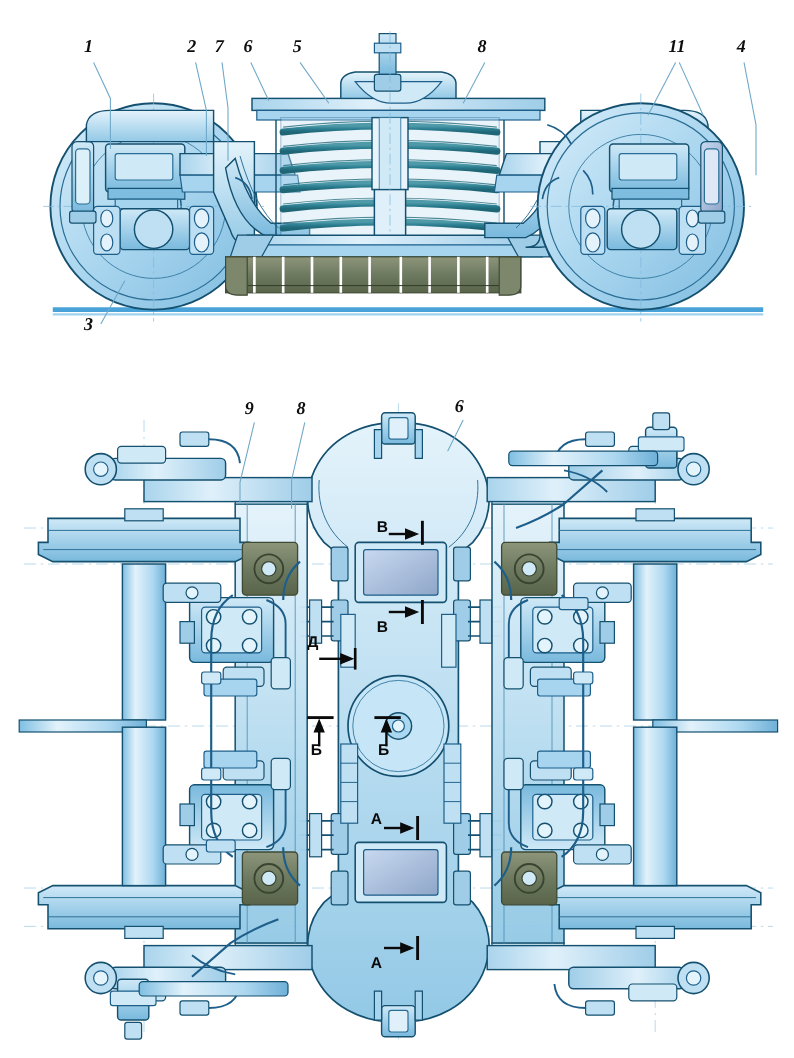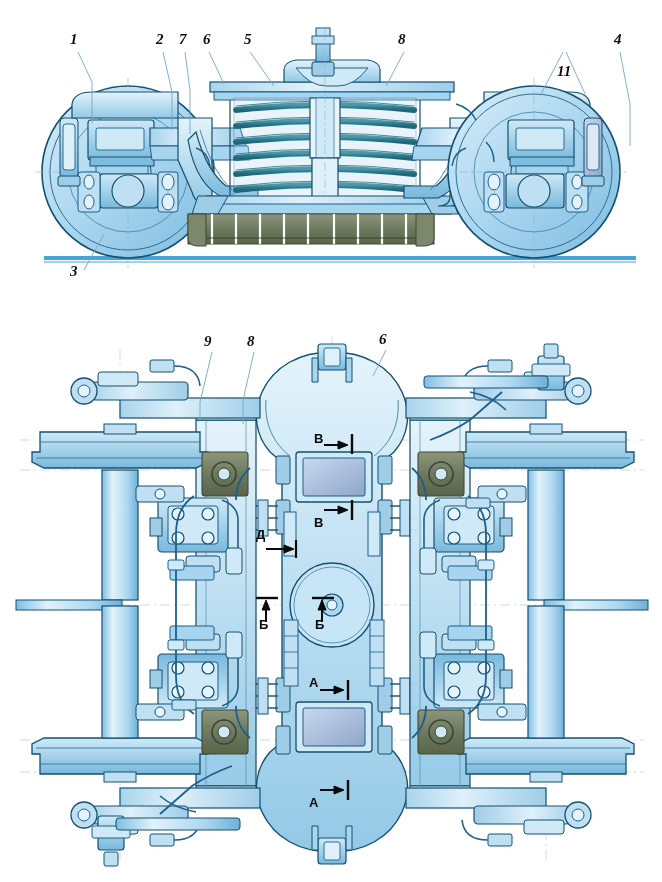--- a/index.html
+++ b/index.html
@@ -615,21 +615,21 @@
     </g>
   </g>
 </svg>
 
 <span class="callout" style="left:70px; top:32px;">1</span>
 <span class="callout" style="left:156px;top:32px;">2</span>
 <span class="callout" style="left:179px;top:32px;">7</span>
 <span class="callout" style="left:203px;top:32px;">6</span>
 <span class="callout" style="left:244px;top:32px;">5</span>
 <span class="callout" style="left:398px;top:32px;">8</span>
-<span class="callout" style="left:557px;top:32px;margin-top:32px;">11</span>
+<span class="callout" style="left:557px;top:32px;">11</span>
 <span class="callout" style="left:614px;top:32px;">4</span>
 <span class="callout" style="left:70px; top:264px;">3</span>
 
 <span class="callout" style="left:204px;top:334px;">9</span>
 <span class="callout" style="left:247px;top:334px;">8</span>
 <span class="callout" style="left:379px;top:332px;">6</span>
 
 <span class="seclab" style="left:314px;top:432px;">В</span>
 <span class="seclab" style="left:314px;top:516px;">В</span>
 <span class="seclab" style="left:256px;top:528px;">Д</span>

